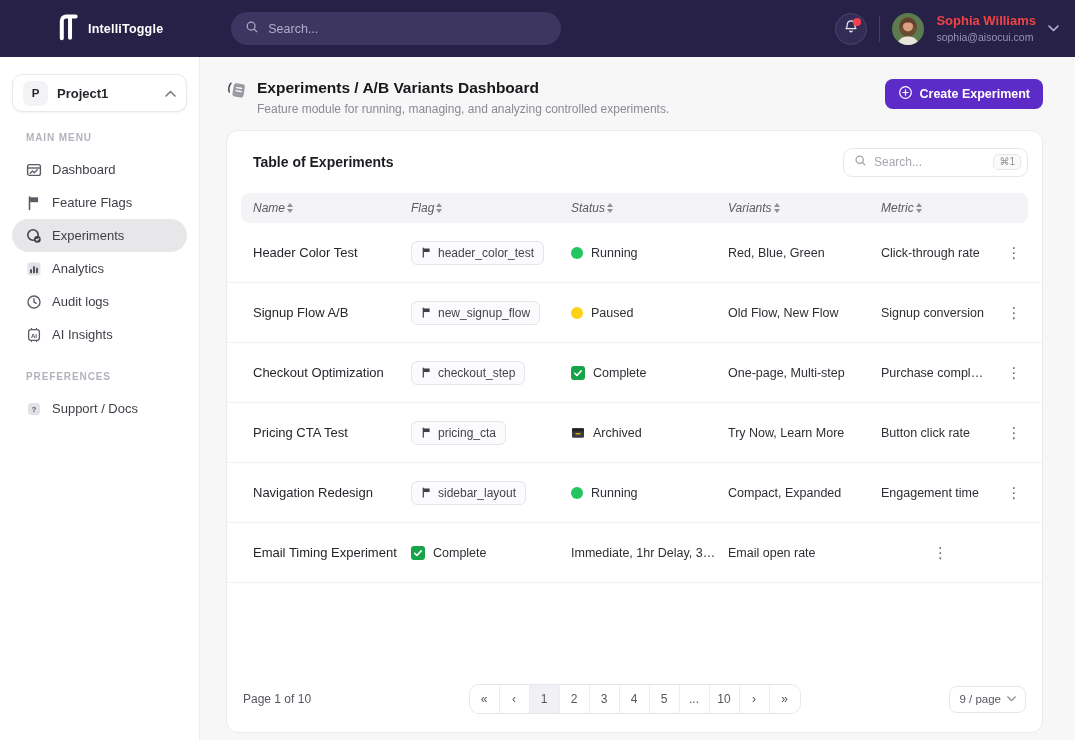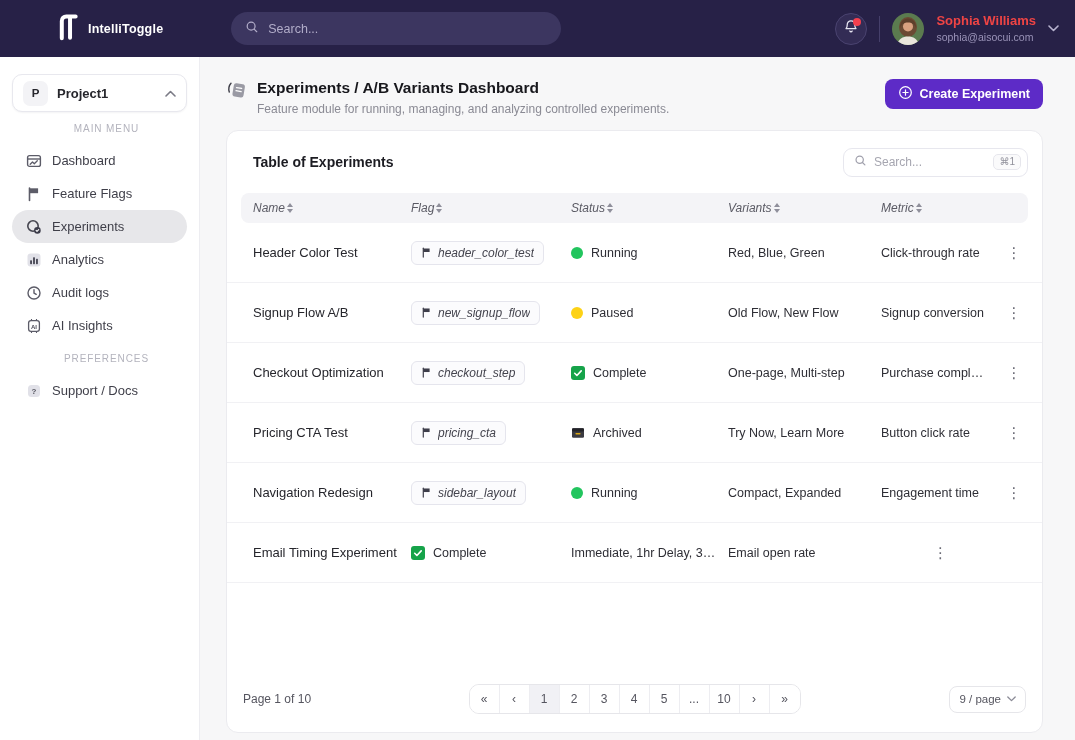--- a/index.html
+++ b/index.html
@@ -25,21 +25,21 @@
 
   
   .layout { display:flex; height:683px; }
   .sidebar { width:200px; background:#fff; border-right:1px solid #ededf1; padding:17px 12px 0; flex:0 0 auto; }
   .main { flex:1; display:flex; flex-direction:column; padding:0 32px 7px 26px; min-width:0; }
 
   
   .project-card { height:38px; border:1px solid #e8e8ee; border-radius:10px; background:#fff; box-shadow:0 1px 2px rgba(20,20,40,.05); display:flex; align-items:center; padding:0 10px; gap:9px; cursor:pointer; }
   .project-avatar { width:25px; height:25px; border-radius:7px; background:#f3f3f6; display:flex; align-items:center; justify-content:center; font-size:11.5px; font-weight:700; color:#26262c; }
   .project-name { font-size:13px; font-weight:700; color:#26262c; flex:1; }
-  .section-label { font-size:10px; font-weight:400; letter-spacing:.9px; color:#b3b3bd; padding:0 0 0 14px; margin:11px 0 10px;text-align:center; }
+  .section-label { font-size:10px; font-weight:700; letter-spacing:.9px; color:#b3b3bd; padding:0 0 0 14px; margin:20px 0 10px; }
   .nav-item { height:33px; display:flex; align-items:center; gap:10px; padding:0 14px; border-radius:17px; cursor:pointer; color:#3f3f49; font-size:13px; }
   .nav-item.active { background:#e7e7ea; }
   .nav-icon { width:16px; height:16px; display:flex; align-items:center; justify-content:center; flex:0 0 auto; }
 
   
   .page-head { padding-top:22px; display:flex; align-items:flex-start; }
   .page-head-left { display:flex; gap:9px; }
   .module-icon { margin-top:1px; }
   .page-title { font-size:15.5px; font-weight:700; color:#17171c; }
   .page-subtitle { font-size:12px; color:#8a8a94; margin-top:5px; }
@@ -58,21 +58,21 @@
   .thead { margin:0 14px; height:30px; background:#f4f4f7; border-radius:8px; padding-left:12px; font-size:12px; color:#5a5a64; }
   .th { display:flex; align-items:center; gap:2px; cursor:pointer;font-style:italic; }
   .sort { display:inline-flex; flex-direction:column; gap:2px; }
   .sort i { width:0; height:0; border-left:3.5px solid transparent; border-right:3.5px solid transparent; }
   .sort .up { border-bottom:4px solid #8f8f9b; }
   .sort .dn { border-top:4px solid #8f8f9b; }
 
   .trow { height:60px; padding:0 14px 0 26px; border-bottom:1px solid #f1f1f4; font-size:12.5px; color:#2e2e35; }
   .cell-name { font-size:13px; color:#26262c; }
   .flag-chip { display:inline-flex; align-items:center; gap:6px; height:24px; padding:0 9px; background:#fbfbfd; border:1px solid #e5e5ed; border-radius:6px; font-size:12px; color:#44444e; max-width:100%; }
-  .flag-chip span { white-space:nowrap; overflow:hidden; text-overflow:ellipsis;font-style:italic; }
+  .flag-chip span { white-space:nowrap; overflow:hidden; text-overflow:ellipsis; }
   .status { display:flex; align-items:center; gap:8px; }
   .dot { width:12px; height:12px; border-radius:50%; flex:0 0 auto; }
   .dot.green { background:#22c55e; }
   .dot.yellow { background:#fdd216; }
   .cell-variants, .cell-metric { white-space:nowrap; overflow:hidden; text-overflow:ellipsis; padding-right:10px; }
   .kebab { color:#6b6b76; font-size:15px; text-align:center; cursor:pointer; line-height:1; }
 
   
   .card-foot { margin-top:auto; display:grid; grid-template-columns:1fr auto 1fr; align-items:center; padding:14px 16px 18px; }
   .page-summary { font-size:12px; color:#55555f; }

